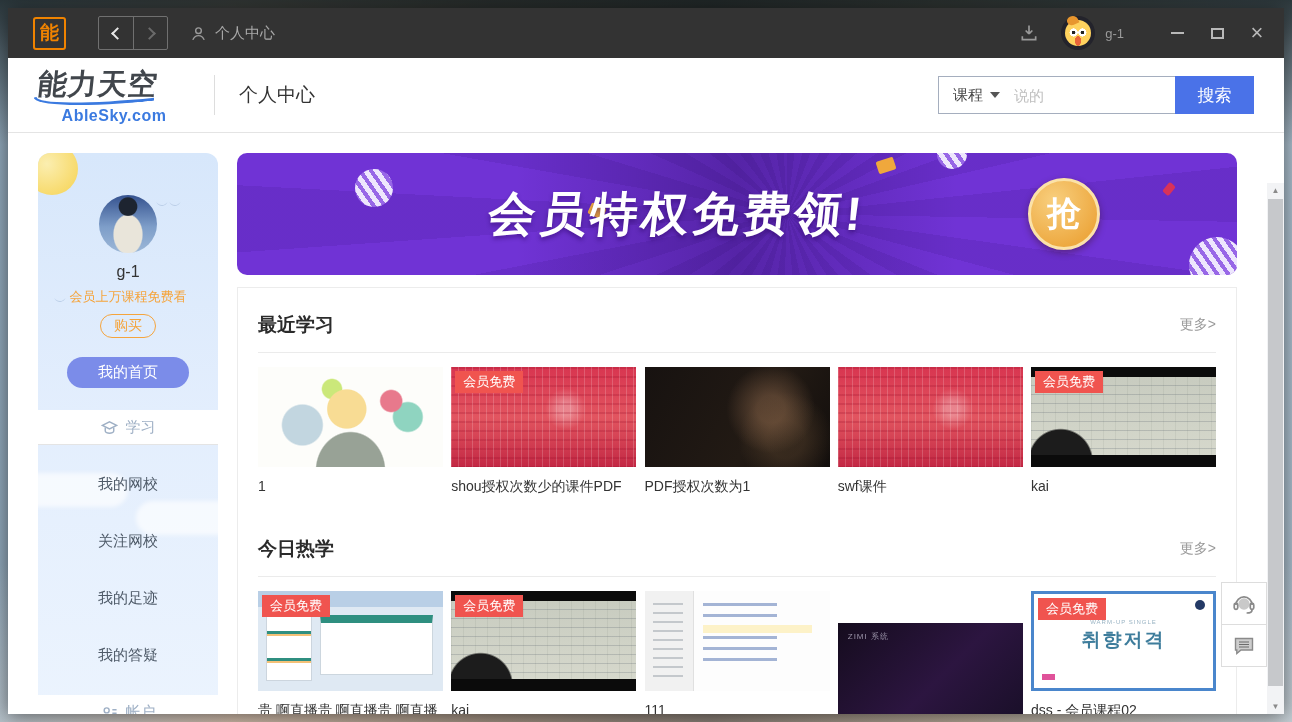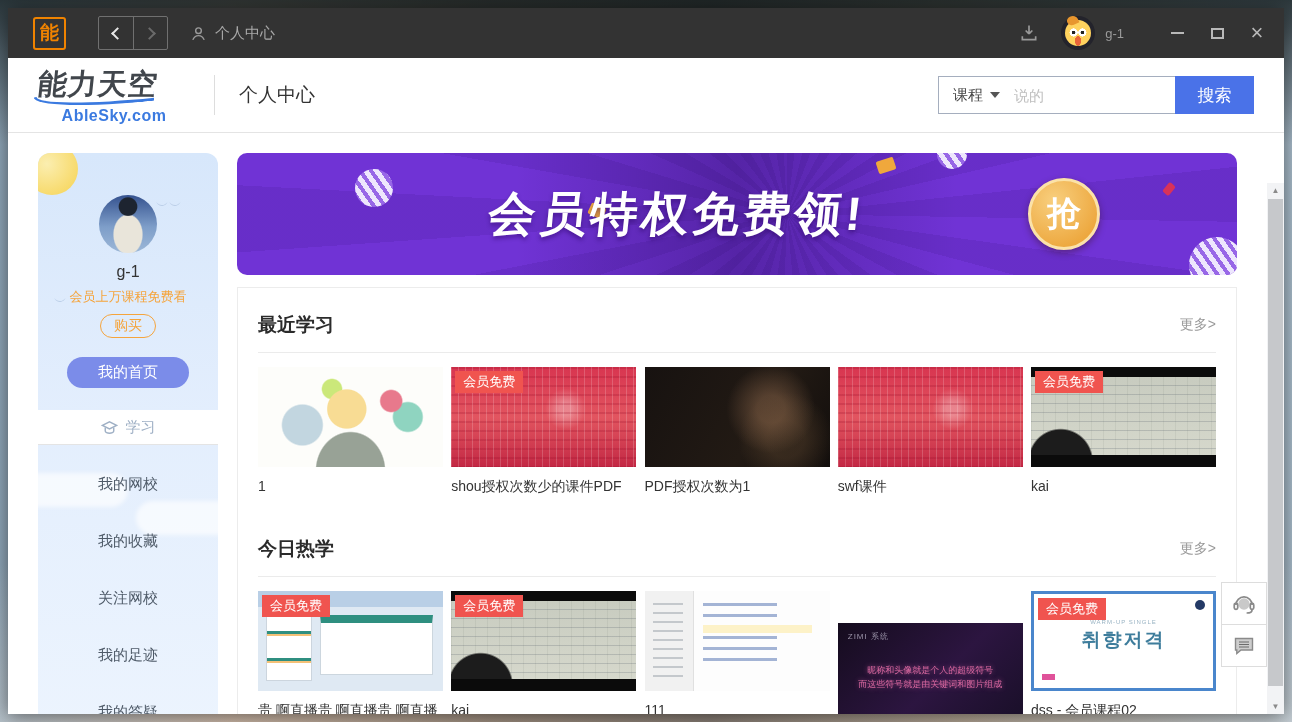--- a/index.html
+++ b/index.html
@@ -261,23 +261,20 @@
             <svg width="17" height="15" viewBox="0 0 24 20" fill="none" stroke="#9fb0c5" stroke-width="2">
               <path d="M2 7l10-5 10 5-10 5z"></path>
               <path d="M6 10v5c0 1.6 3 3 6 3s6-1.4 6-3v-5"></path>
             </svg>
             <span>学习</span>
           </div>
           <div class="nav-item">
             <span>我的网校</span>
           </div>
           <div class="nav-item">
-            <span>我的收藏</span>
-          </div>
-          <div class="nav-item">
             <span>关注网校</span>
           </div>
           <div class="nav-item">
             <span>我的足迹</span>
           </div>
           <div class="nav-item">
             <span>我的答疑</span>
           </div>
           <div class="nav-item header">
             <svg width="17" height="15" viewBox="0 0 24 20" fill="none" stroke="#9fb0c5" stroke-width="2">
@@ -357,24 +354,20 @@
                 </div>
                 <div class="card-title">kai</div>
               </div>
               <div class="card">
                 <div class="thumb art-code"></div>
                 <div class="card-title">111</div>
               </div>
               <div class="card">
                 <div class="thumb art-purplequote">
                   <span class="pq-brand">ZIMI 系统</span>
-                  <div class="pq-lines">
-                    <div>昵称和头像就是个人的超级符号</div>
-                    <div>而这些符号就是由关键词和图片组成</div>
-                  </div>
                 </div>
                 <div class="card-title">2222</div>
               </div>
               <div class="card">
                 <div class="thumb art-korean">
                   <span class="badge">会员免费</span>
                   <div class="ko-small">WARM-UP SINGLE</div>
                   <div class="ko-big">취향저격</div>
                 </div>
                 <div class="card-title">dss - 会员课程02</div>

